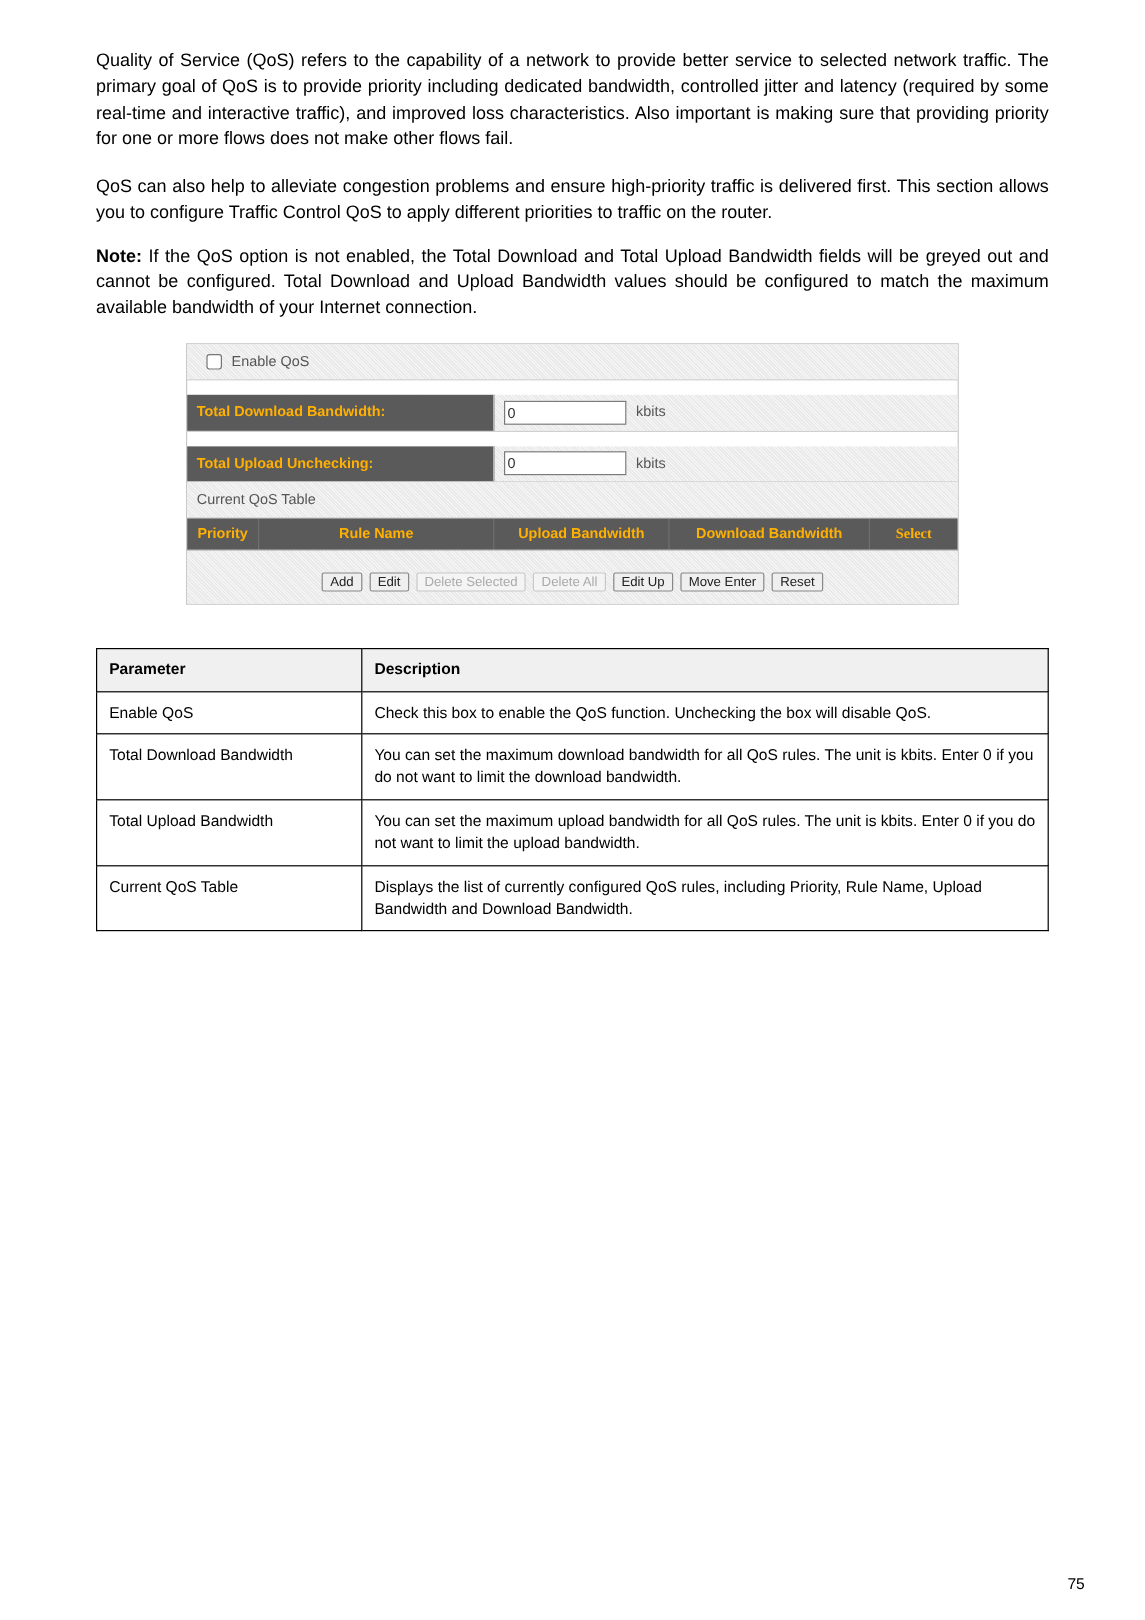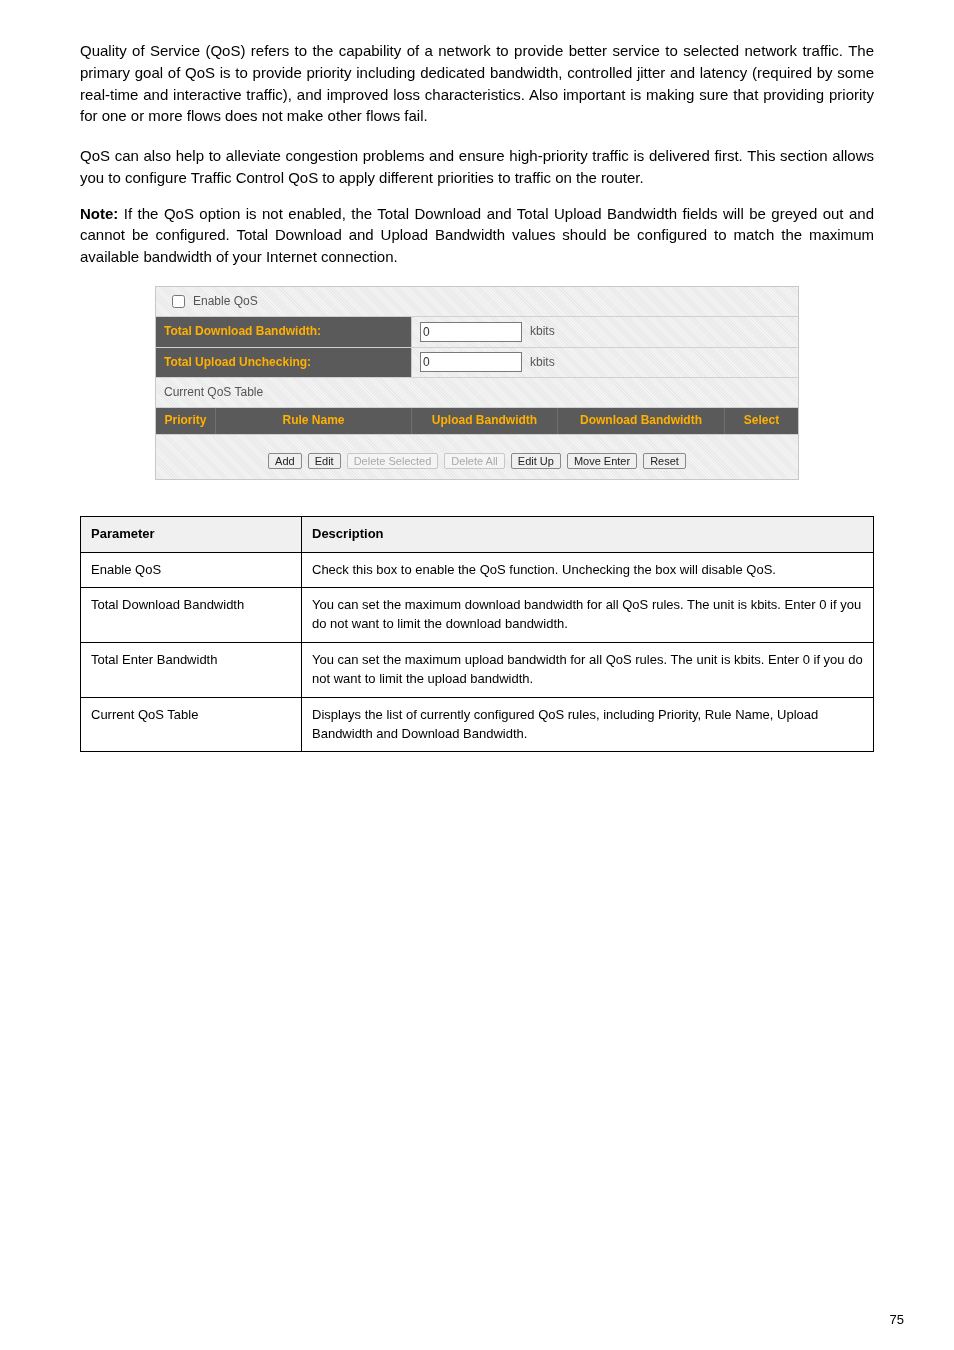--- a/index.html
+++ b/index.html
@@ -44,20 +44,21 @@
     font-size: 12px;
     color: #555;
     background: #fff;
   }
   .row-hatched {
     background-image: repeating-linear-gradient(45deg, #e9e9e9 0 1px, #f4f4f4 1px 2px);
     border-bottom: 1px solid #d0d0d0;
     display: flex;
     align-items: center;
     min-height: 28px;
+    margin-top: 12px;
   }
   .cell-left-dark {
     width: 256px;
     min-height: 28px;
     padding: 6px 8px;
     box-sizing: border-box;
     background: #5a5a5a;
     color: #ffb000;
     font-weight: bold;
     display: flex;
@@ -115,21 +116,21 @@
     padding: 4px 4px;
     text-align: center;
     border-right: 1px solid #fff2;
     box-sizing: border-box;
     white-space: nowrap;
   }
   .col-priority { width: 60px; }
   .col-rulename { width: 196px; }
   .col-up { width: 146px; }
   .col-down { width: 167px; }
-  .col-select { flex: 1; border-right: none !important; }
+  .col-select { flex: 1; border-right: none !important; font-family: Liberation Serif, serif; }
   .button-row {
     display: flex;
     gap: 6px;
     align-items: center;
     padding: 18px 8px 10px 8px;
     justify-content: center;
     background-image: repeating-linear-gradient(45deg, #e9e9e9 0 1px, #f4f4f4 1px 2px);
   }
   button.panel-btn {
     font-family: Verdana, Geneva, sans-serif;
@@ -242,21 +243,21 @@
     <tbody>
       <tr>
         <td>Enable QoS</td>
         <td>Check this box to enable the QoS function. Unchecking the box will disable QoS.</td>
       </tr>
       <tr>
         <td>Total Download Bandwidth</td>
         <td>You can set the maximum download bandwidth for all QoS rules. The unit is kbits. Enter 0 if you do not want to limit the download bandwidth.</td>
       </tr>
       <tr>
-        <td>Total Enter Bandwidth</td>
+        <td>Total Upload Bandwidth</td>
         <td>You can set the maximum upload bandwidth for all QoS rules. The unit is kbits. Enter 0 if you do not want to limit the upload bandwidth.</td>
       </tr>
       <tr>
         <td>Current QoS Table</td>
         <td>Displays the list of currently configured QoS rules, including Priority, Rule Name, Upload Bandwidth and Download Bandwidth.</td>
       </tr>
     </tbody>
   </table>
 
   <div class="page-number">75</div>

